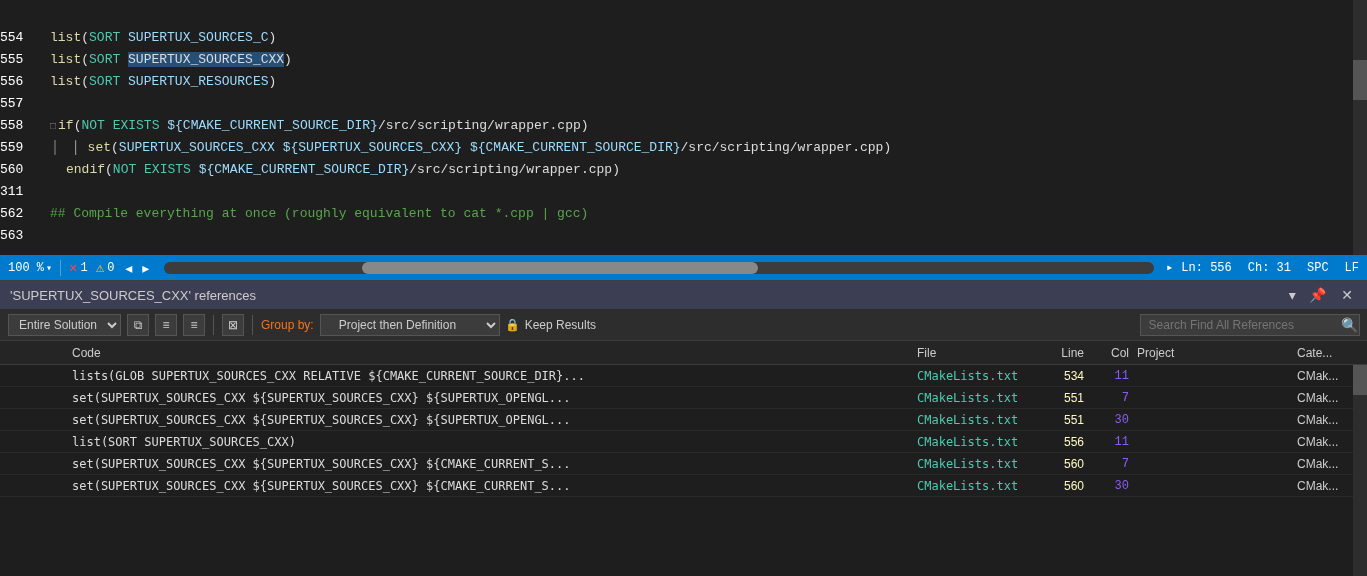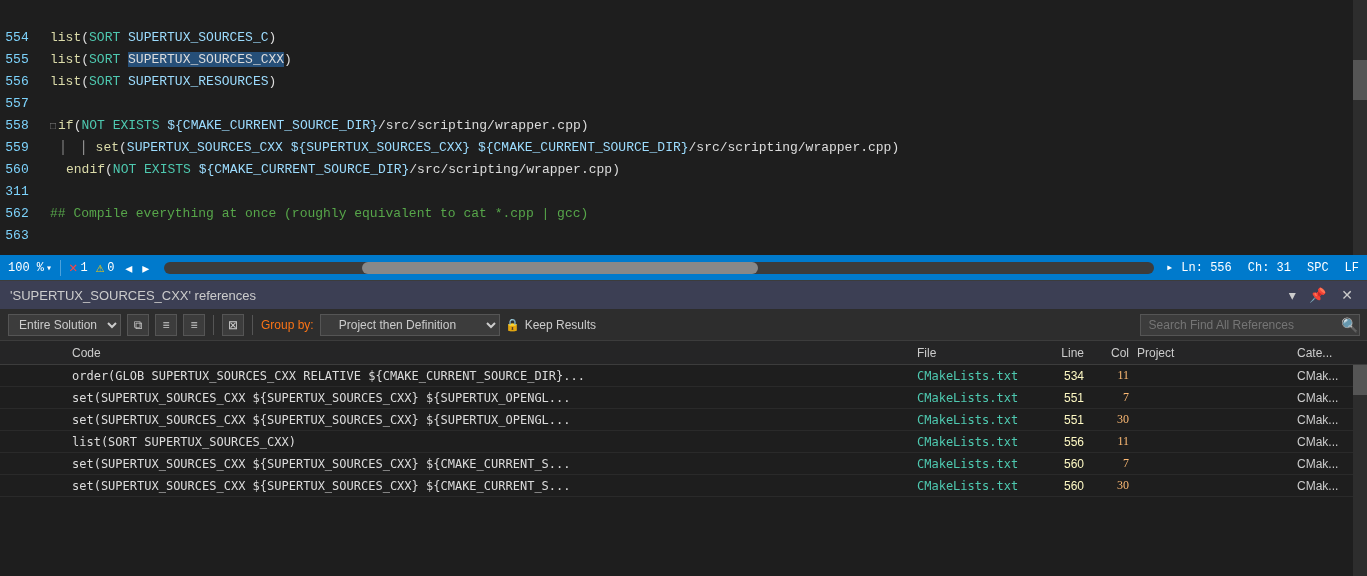--- a/index.html
+++ b/index.html
@@ -17,23 +17,23 @@
       flex-direction: column;
       padding-top: 4px;
     }
     .code-line {
       display: flex;
       align-items: center;
       height: 22px;
       white-space: nowrap;
     }
     .line-num {
-      color: #7dd3fc;
+      color: #ffffff;
       width: 50px;
-      text-align: center;
+      text-align: left;
       padding-right: 16px;
       flex-shrink: 0;
       user-select: none;
       margin-top: 44px;
     }
     .line-content {
       color: #dcdcdc;
       flex: 1;
     }
     .kw-teal { color: #4ec9b0; }
@@ -257,21 +257,21 @@
       align-items: center;
       font-size: 12px;
       color: #ccc;
       font-family: 'Consolas', monospace;
       border-bottom: 1px solid #2a2a2a;
       cursor: pointer;
     }
     .result-row .col-code { color: #dcdcdc; overflow: hidden; text-overflow: ellipsis; white-space: nowrap; }
     .result-row .col-file { color: #4ec9b0; }
     .result-row .col-line { color: #fef9c3; font-family: 'Segoe UI', sans-serif; }
-    .result-row .col-col { color: #fdba74; font-family: Liberation Serif, serif; }
+    .result-row .col-col { color: #8b5cf6; font-family: Liberation Mono, monospace; }
     .result-row .col-project { color: #ccc; font-family: 'Segoe UI', sans-serif; }
     .result-row .col-cate { color: #ccc; font-family: 'Segoe UI', sans-serif; overflow: hidden; text-overflow: ellipsis; white-space: nowrap; }
 
     .results-scrollbar {
       position: absolute;
       right: 0;
       top: 0;
       width: 14px;
       height: 100%;
       background: #2d2d2d;
@@ -316,21 +316,21 @@
 
     <div class="code-line">
       <span class="line-num">559</span>
       <span class="line-content">
         <span class="collapse-icon">□</span><span class="kw-yellow">if</span>(<span class="kw-teal">NOT EXISTS</span> <span class="kw-var">${CMAKE_CURRENT_SOURCE_DIR}</span>/src/scripting/wrapper.cpp)
       </span>
     </div>
 
     <div class="code-line">
       <span class="line-num">560</span>
-      <span class="line-content" style="padding-left:16px; border-left: 2px solid #555; margin-left:12px">
+      <span class="line-content" style="padding-left:16px; border-left: 2px solid #555; margin-left:4px">
         <span style="color:#aaa">│&nbsp;</span><span class="kw-yellow">set</span>(<span class="kw-var">SUPERTUX_SOURCES_CXX</span> <span class="kw-var">${SUPERTUX_SOURCES_CXX}</span> <span class="kw-var">${CMAKE_CURRENT_SOURCE_DIR}</span>/src/scripting/wrapper.cpp)
       </span>
     </div>
 
     <div class="code-line">
       <span class="line-num">311</span>
       <span class="line-content" style="padding-left:16px">
         <span class="kw-yellow">endif</span>(<span class="kw-teal">NOT EXISTS</span> <span class="kw-var">${CMAKE_CURRENT_SOURCE_DIR}</span>/src/scripting/wrapper.cpp)
       </span>
     </div>
@@ -421,21 +421,21 @@
       <span class="col-file">File</span>
       <span class="col-line">Line</span>
       <span class="col-col">Col</span>
       <span class="col-project">Project</span>
       <span class="col-cate">Cate...</span>
     </div>
 
     <div class="results-body">
       <div class="result-row">
         <span class="col-check"></span>
-        <span class="col-code">order(GLOB SUPERTUX_SOURCES_CXX RELATIVE ${CMAKE_CURRENT_SOURCE_DIR}...</span>
+        <span class="col-code">lists(GLOB SUPERTUX_SOURCES_CXX RELATIVE ${CMAKE_CURRENT_SOURCE_DIR}...</span>
         <span class="col-file">CMakeLists.txt</span>
         <span class="col-line">534</span>
         <span class="col-col">11</span>
         <span class="col-project"></span>
         <span class="col-cate">CMak...</span>
       </div>
       <div class="result-row">
         <span class="col-check"></span>
         <span class="col-code">set(SUPERTUX_SOURCES_CXX ${SUPERTUX_SOURCES_CXX} ${SUPERTUX_OPENGL...</span>
         <span class="col-file">CMakeLists.txt</span>

